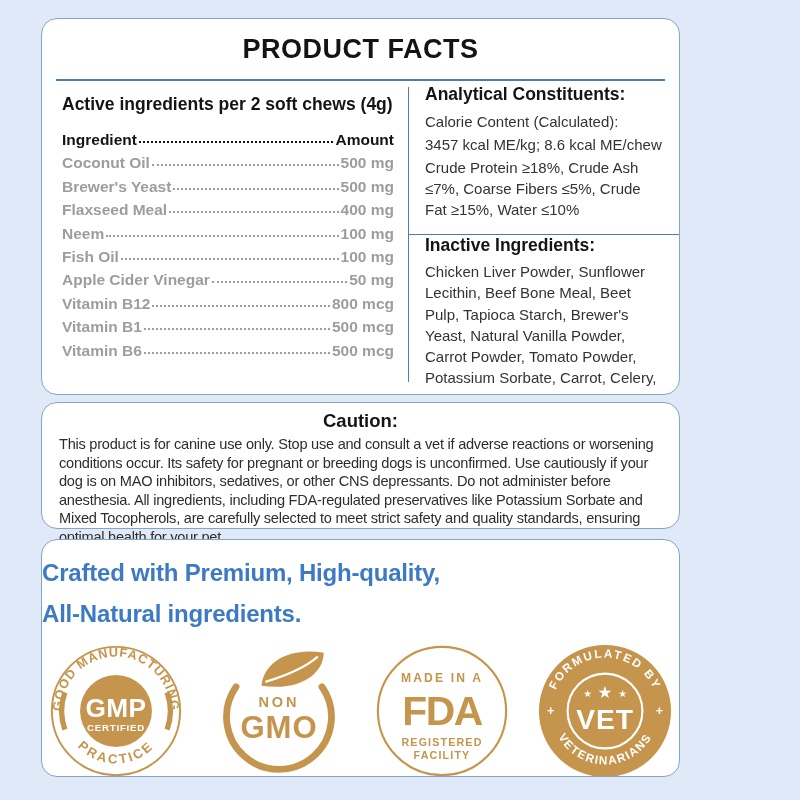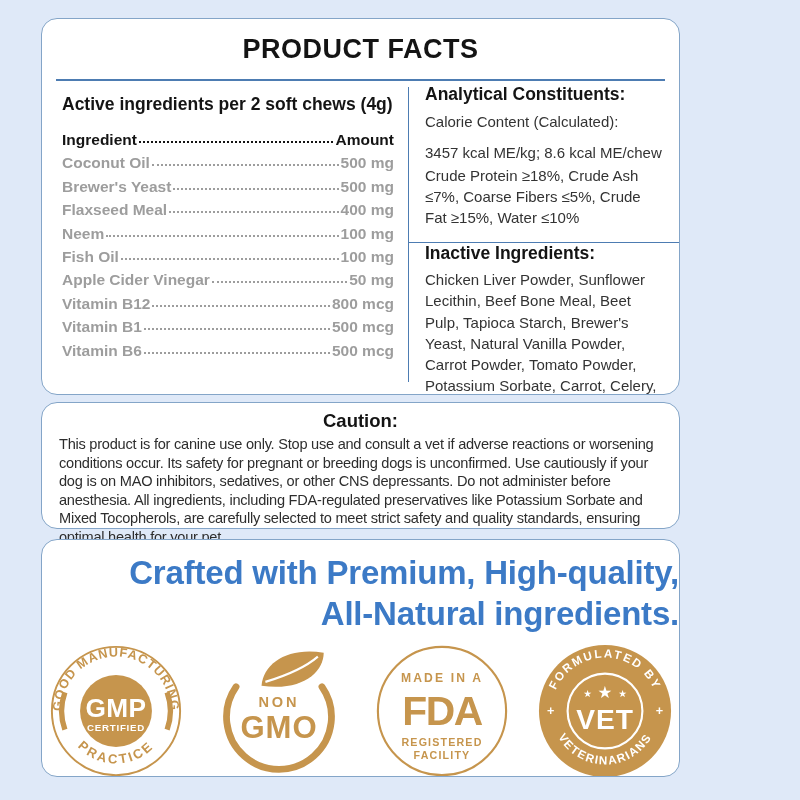--- a/index.html
+++ b/index.html
@@ -28,36 +28,36 @@
   .col-left{width:366px;padding:13px 14px 12px 20px;}
   .v-rule{border-left:1.6px solid var(--divider);margin:6px 0 12px 0;}
   .col-right{flex:1;padding:3px 16px 0 16px;}
   .sec-heading{font-size:17.5px;font-weight:bold;color:var(--ink);}
   .ing-table{margin-top:13px;}
   .ing-row{display:flex;align-items:baseline;font-size:15.5px;line-height:23.4px;font-weight:bold;}
   .ing-row.head{font-weight:bold;color:var(--ink);}
   .ing-row.data{color:var(--gray);}
   .leader{flex:1;margin:0 2px;border-bottom:2.2px dotted var(--gray);transform:translateY(-2px);}
   .ing-row.head .leader{border-color:var(--ink);}
-  .an-line{font-size:15px;line-height:21px;color:var(--body);margin-top:10px;}
+  .an-line{font-size:15px;line-height:21px;color:var(--body);margin-top:2px;}
   .an-block{font-size:15px;line-height:21px;color:var(--body);}
   .right-rule{border-top:1.6px solid var(--divider);margin:14px -16px 0 -16px;}
   .inactive-head{margin-top:0;font-size:17.5px;font-weight:bold;}
   .inactive-text{margin-top:5px;font-size:15px;line-height:21.3px;color:var(--body);}
   
   .caution{top:402px;height:127px;}
   .caution-head{text-align:center;font-size:18.5px;font-weight:bold;margin-top:7px;}
   .caution-text{
     padding:3px 17px 0 17px;font-size:14.6px;line-height:18.5px;
     color:#2d2d2d;letter-spacing:-.25px;
   }
   
   .crafted{top:539px;height:238px;overflow:hidden;}
   .headline{
-    margin-top:12px;text-align:right;font-size:33px;font-weight:bold;
+    margin-top:12px;text-align:left;font-size:24px;font-weight:bold;
     color:var(--blue);line-height:41px;letter-spacing:-.2px;
   }
   .badges{display:flex;justify-content:center;gap:27px;margin-top:9px;}
   .badge{width:136px;height:136px;}
   .gold-fill{fill:var(--gold);}
   .gold-stroke{stroke:var(--gold);fill:none;}
   .white-fill{fill:#ffffff;}
   .white-stroke{stroke:#ffffff;fill:none;}
   text{font-family:"Liberation Sans","DejaVu Sans",sans-serif;}
   .star{font-family:"DejaVu Sans",sans-serif;}

